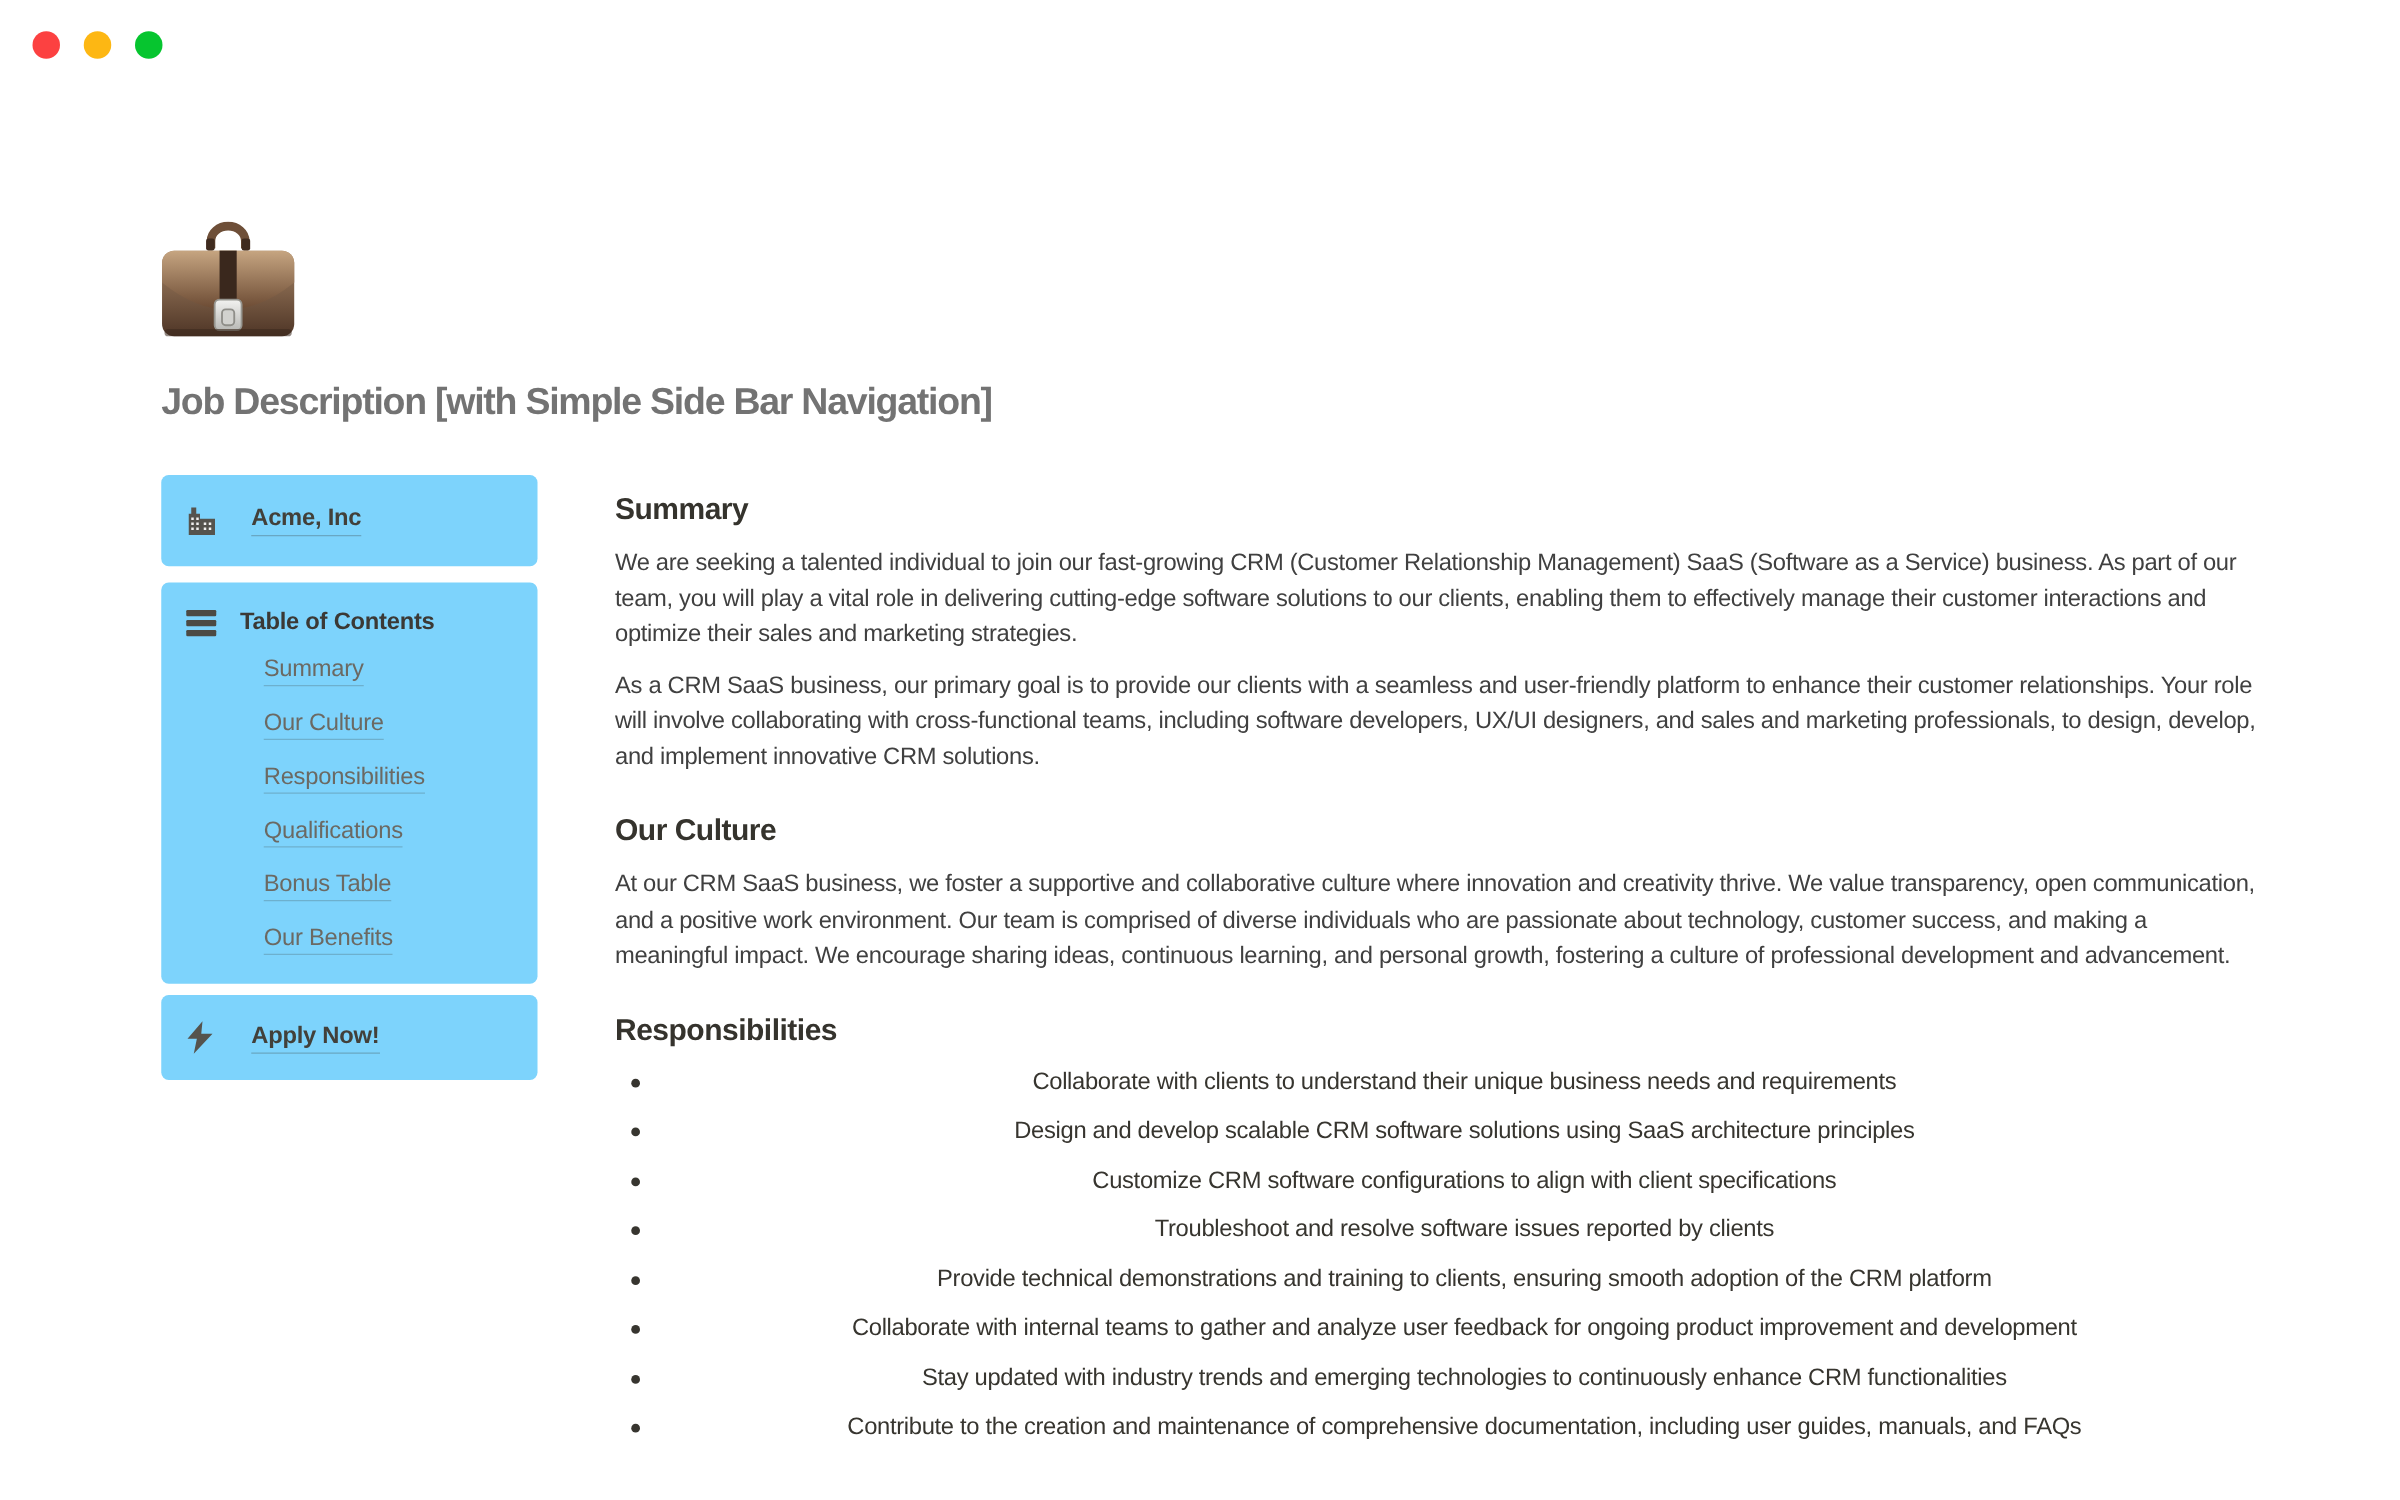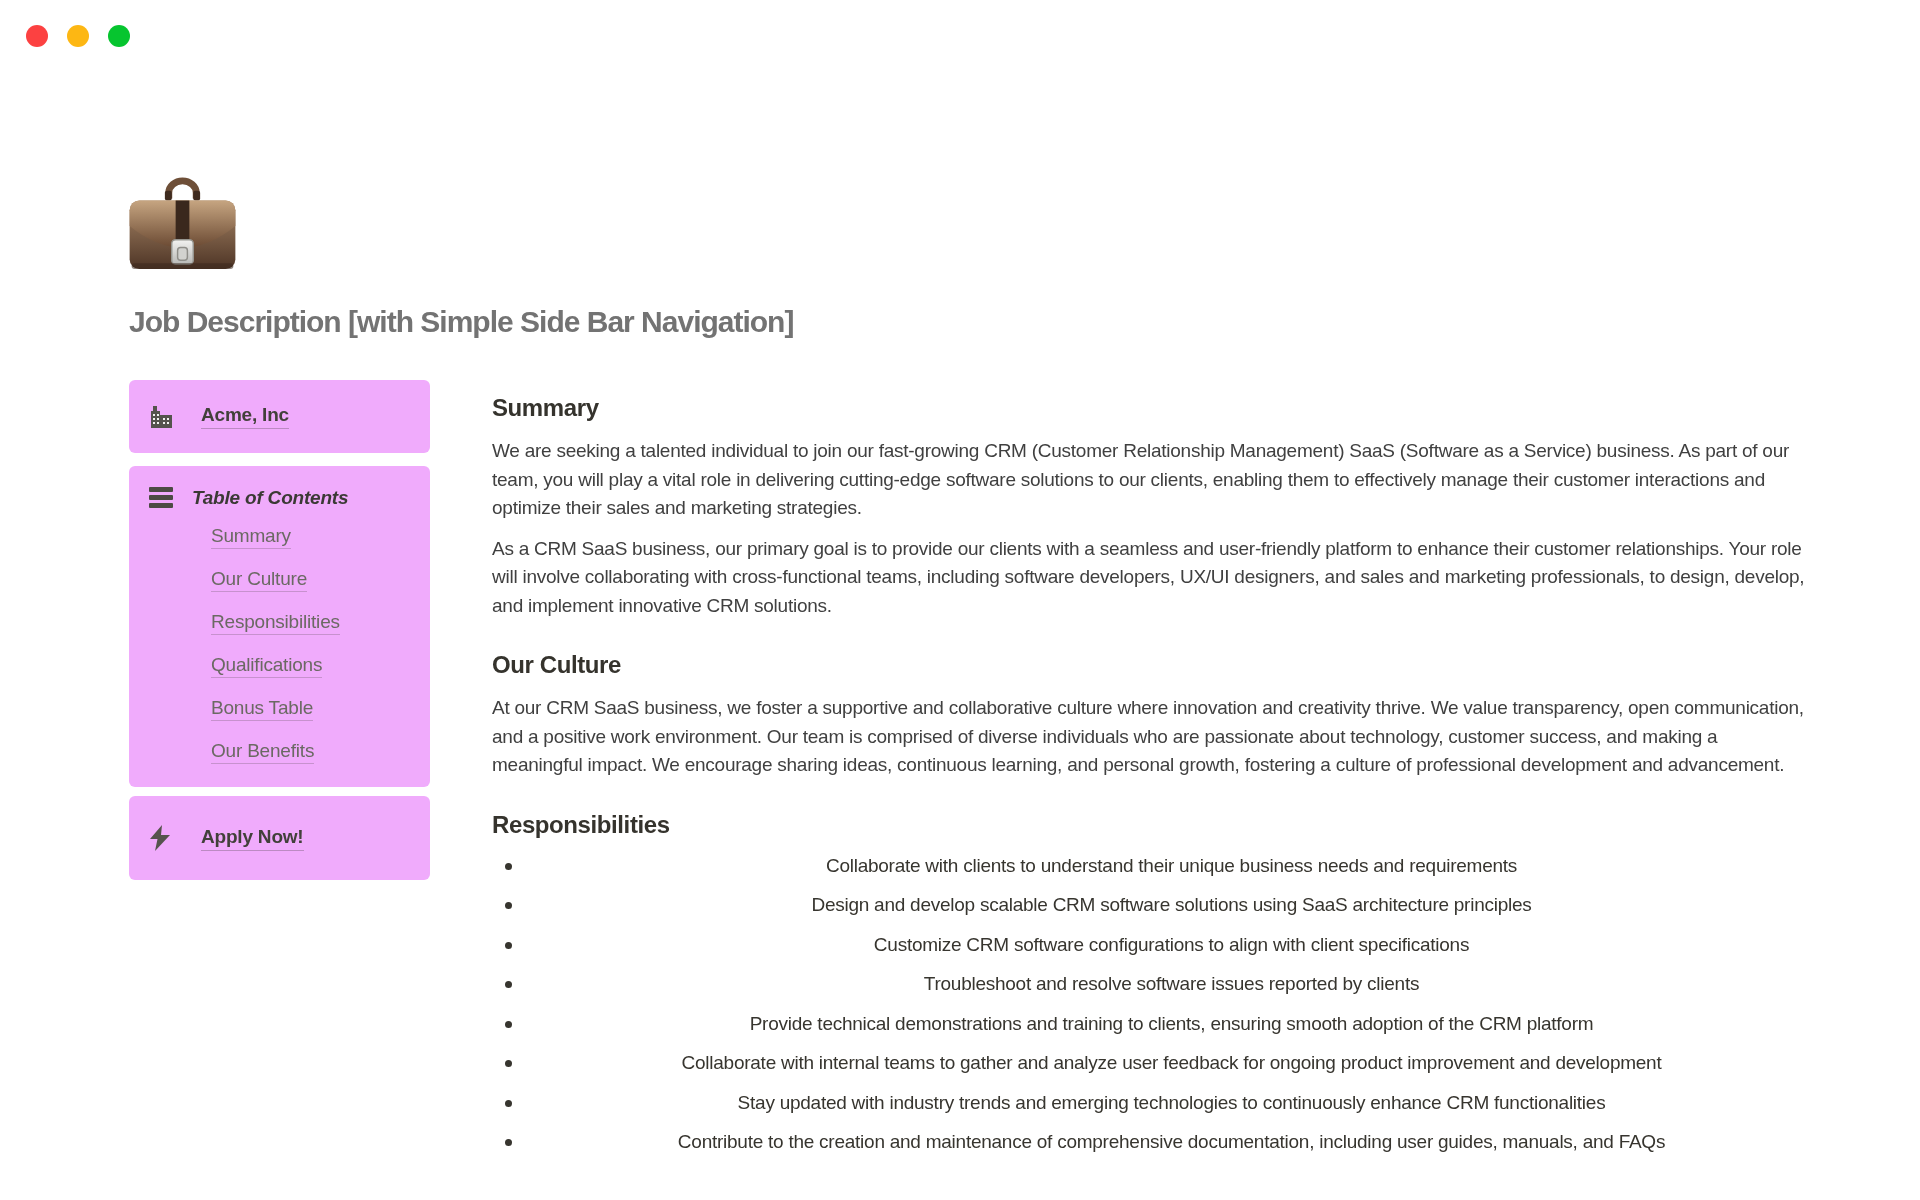--- a/index.html
+++ b/index.html
@@ -17,31 +17,31 @@
 
   .page-icon { margin-top:177px; width:107px; height:94px; cursor:pointer; }
 
   .page-title { margin-top:26px; font-size:30px; font-weight:bold; letter-spacing:-1px;
     line-height:50px; color:#737373; }
 
   .columns { margin-top:33px; display:flex; }
 
   
   .sidebar { width:301px; margin-right:62px; flex:none; }
-  .card { background:#f0abfc; border-radius:6px; }
+  .card { background:#7dd3fc; border-radius:6px; }
   .card-row { display:flex; align-items:center; padding-left:19px; }
   .card.company { height:73px; }
   .card.company .card-row { height:100%; }
   .card.toc { margin-top:13px; padding:21px 19px 22px 19px; }
-  .card.apply { margin-top:9px; height:84px; }
+  .card.apply { margin-top:9px; height:68px; }
   .card.apply .card-row { height:100%; }
 
   .icon-cell { width:28px; display:flex; justify-content:flex-start; flex:none; }
   .card .icon-cell { margin-right:25px; }
-  .toc-head { display:flex; align-items:flex-start; padding-left:1px;font-style:italic; }
+  .toc-head { display:flex; align-items:center; padding-left:1px; }
   .toc-head .icon-cell { width:24px; margin-right:19px; }
 
   .menu-icon { display:flex; flex-direction:column; gap:3px; width:24px; }
   .menu-icon i { display:block; height:5px; background:#4c4a44; border-radius:1px; }
 
   .side-link { font-size:19px; font-weight:bold; color:#42403a; letter-spacing:-0.2px;
     text-decoration:none; border-bottom:1.5px solid rgba(55,53,47,0.28);
     padding-bottom:2px; cursor:pointer; }
   .toc-title { font-size:19px; font-weight:bold; color:#3b3935; letter-spacing:-0.2px; }
 

